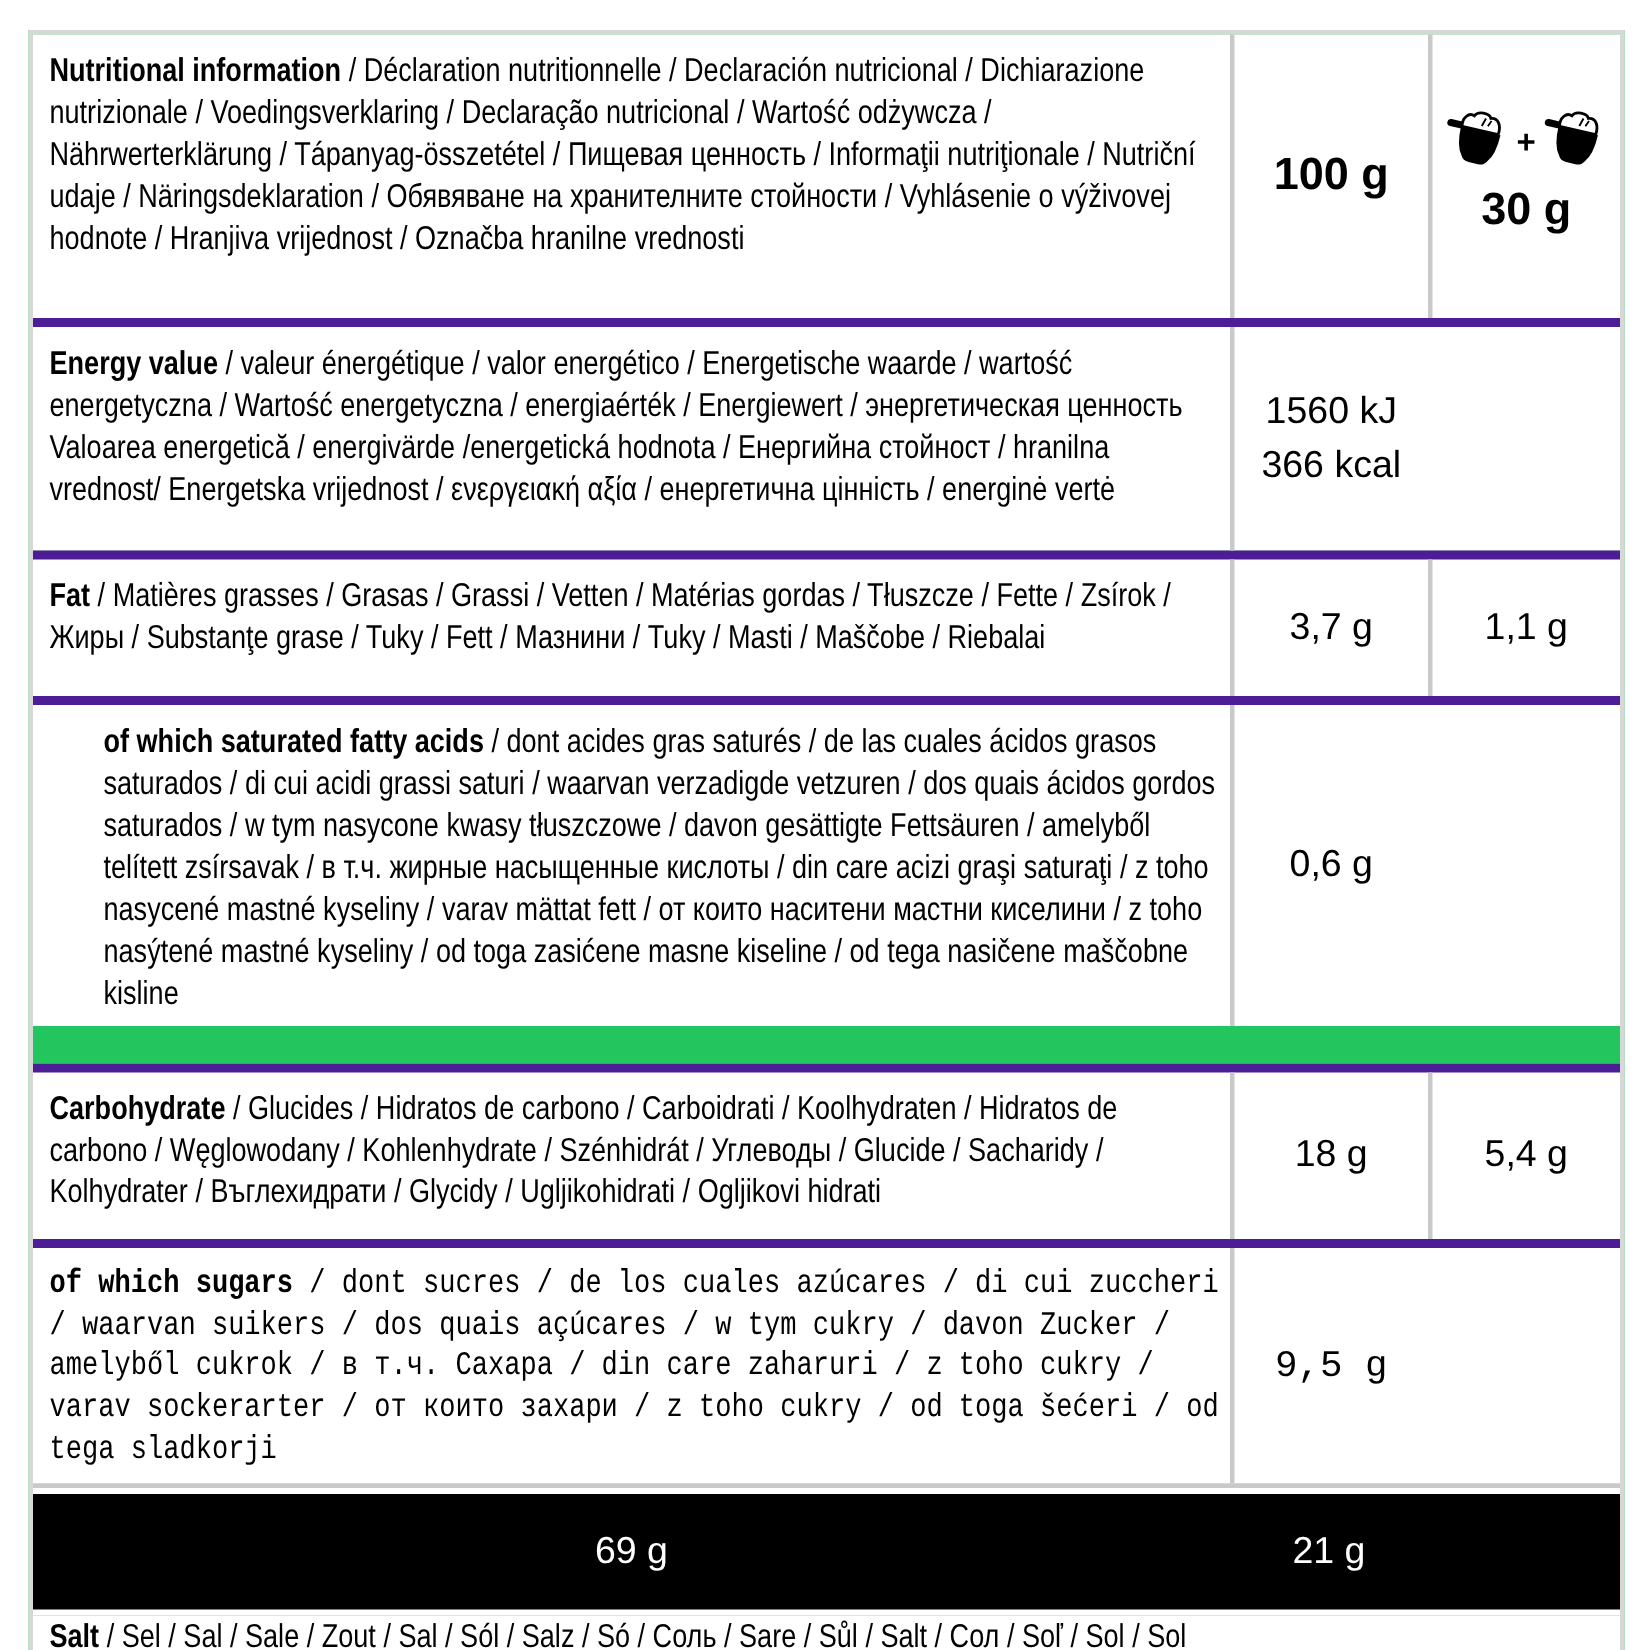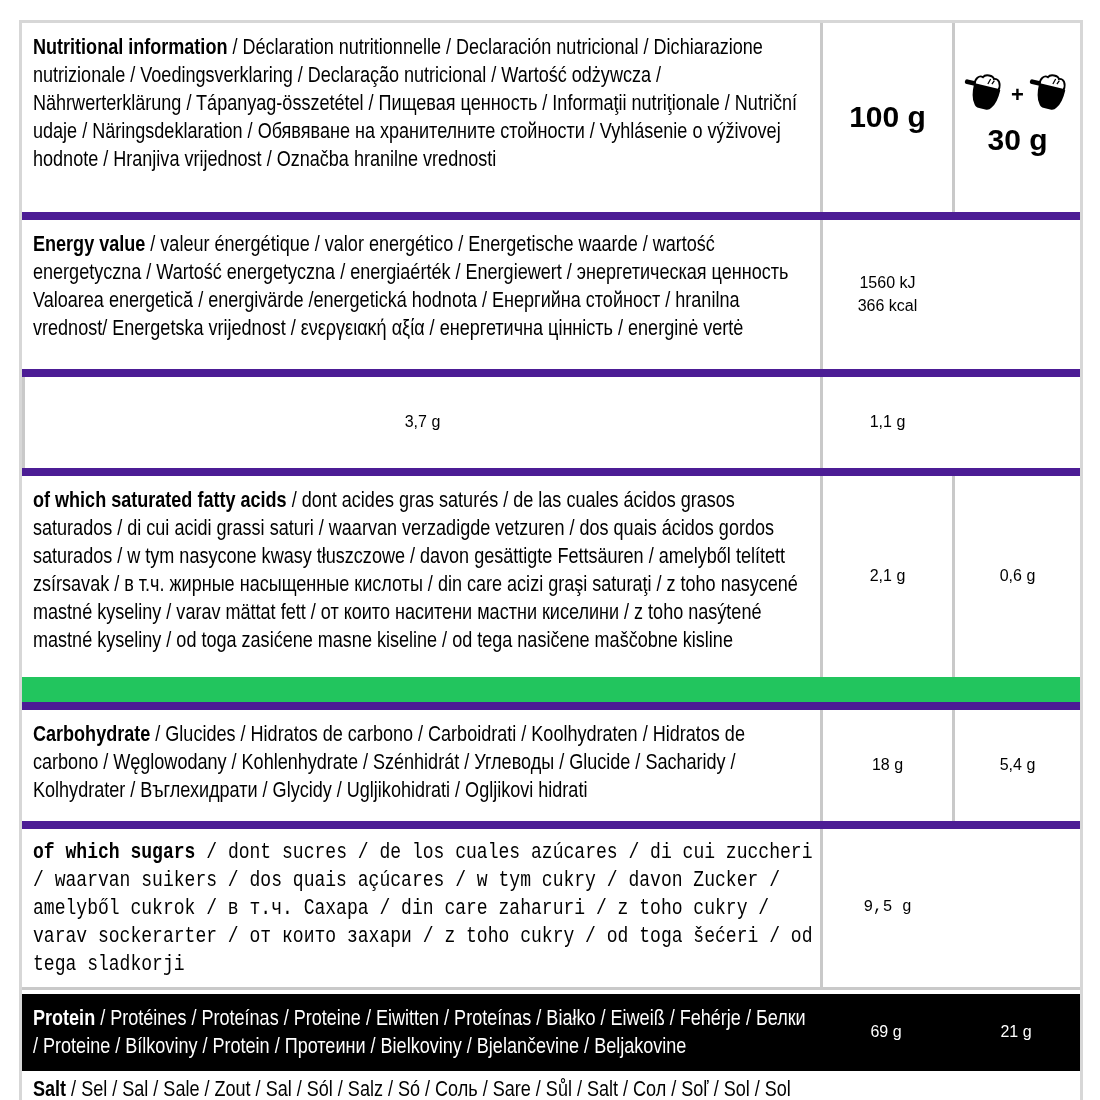--- a/index.html
+++ b/index.html
@@ -15,44 +15,44 @@
     position:absolute; left:19px; top:20px;
     width:1058px;
     border:3px solid #d7d7d7;
     background:#22c55e;
   }
   .row{
     display:grid;
     grid-template-columns:1fr 132px 128px;
     background:#fff;
   }
-  .row + .row{ border-top:8px solid #4c1d95; }
+  .row + .row{ border-top:6px solid #4c1d95; }
   .vcell{
     border-left:3px solid #c9c9c9;
     display:flex; flex-direction:column;
     align-items:center; justify-content:center;
     text-align:center;
-    font-size:16px;
+    font-size:25px;
     white-space:pre-line;
     line-height:1.42;
   }
   .lbl{ padding:10px 6px 8px 11px; overflow:visible; }
   .cond{
     width:122%;
     transform:scaleX(0.82);
     transform-origin:0 0;
     font-size:22px;
     line-height:1.27;
   }
   .b{ font-weight:bold; }
   
   .r-head{ min-height:189px; }
   .r-energy{ min-height:149px; }
   .r-fat{ min-height:91px; }
-  .r-satfat{ min-height:201px; }
+  .r-satfat{ min-height:201px;padding-left:36px; }
   .r-carb{ min-height:111px;margin-top:25px; }
   .r-sugar{ min-height:149px;font-family:Liberation Mono, monospace; }
   .r-salt{ min-height:54px; border-top:none !important; }
   .r-salt .lbl{ display:flex; align-items:flex-start; padding-top:0; padding-bottom:12px; }
   .r-salt .cond{ flex:none; }
   
   .hcell{ font-weight:bold; font-size:30px; white-space:normal; }
   .scoops{ display:flex; align-items:center; gap:3px; margin-bottom:2px; }
   .scoops svg{ display:block; }
   .plus{ font-size:22px; font-weight:bold; line-height:1; }
@@ -118,31 +118,35 @@
       <div class="lbl">
         <div class="cond">
           <span class="b">Energy value</span><span> / valeur énergétique / valor energético / Energetische waarde / wartość energetyczna / Wartość energetyczna / energiaérték / Energiewert / энергетическая ценность Valoarea energetică / energivärde /energetická hodnota / Енергийна стойност / hranilna vrednost/ Energetska vrijednost / ενεργειακή αξία / енергетична цінність / energinė vertė</span>
         </div>
       </div>
       <div class="vcell">1560 kJ
 366 kcal</div>
     </div>
 
     <div class="row r-fat">
+      <div class="lbl">
+        <div class="cond">
+          <span class="b">Fat</span><span> / Matières grasses / Grasas / Grassi / Vetten / Matérias gordas / Tłuszcze / Fette / Zsírok / Жиры / Substanţe grase / Tuky / Fett / Мазнини / Tuky / Masti / Maščobe / Riebalai</span>
+        </div>
+      </div>
       <div class="vcell">3,7 g</div>
       <div class="vcell">1,1 g</div>
     </div>
 
     <div class="row r-satfat">
       <div class="lbl">
         <div class="cond">
           <span class="b">of which saturated fatty acids</span><span> / dont acides gras saturés / de las cuales ácidos grasos saturados / di cui acidi grassi saturi / waarvan verzadigde vetzuren / dos quais ácidos gordos saturados / w tym nasycone kwasy tłuszczowe / davon gesättigte Fettsäuren / amelyből telített zsírsavak / в т.ч. жирные насыщенные кислоты / din care acizi graşi saturaţi / z toho nasycené mastné kyseliny / varav mättat fett / от които наситени мастни киселини / z toho nasýtené mastné kyseliny / od toga zasićene masne kiseline / od tega nasičene maščobne kisline</span>
         </div>
       </div>
-      <div class="vcell">2,1 g</div>
       <div class="vcell">0,6 g</div>
     </div>
 
     <div class="row r-carb">
       <div class="lbl">
         <div class="cond">
           <span class="b">Carbohydrate</span><span> / Glucides / Hidratos de carbono / Carboidrati / Koolhydraten / Hidratos de carbono / Węglowodany / Kohlenhydrate / Szénhidrát / Углеводы / Glucide / Sacharidy / Kolhydrater / Въглехидрати / Glycidy / Ugljikohidrati / Ogljikovi hidrati</span>
         </div>
       </div>
       <div class="vcell">18 g</div>
@@ -153,25 +157,20 @@
       <div class="lbl">
         <div class="cond">
           <span class="b">of which sugars</span><span> / dont sucres / de los cuales azúcares / di cui zuccheri / waarvan suikers / dos quais açúcares / w tym cukry / davon Zucker / amelyből cukrok / в т.ч. Сахара / din care zaharuri / z toho cukry / varav sockerarter / от които захари / z toho cukry / od toga šećeri / od tega sladkorji</span>
         </div>
       </div>
       <div class="vcell">9,5 g</div>
     </div>
 
     <div class="protein-wrap">
       <div class="band">
-        <div class="lbl">
-          <div class="cond">
-            <span class="b">Protein</span><span> / Protéines / Proteínas / Proteine / Eiwitten / Proteínas / Białko / Eiweiß / Fehérje / Белки / Proteine / Bílkoviny / Protein / Протеини / Bielkoviny / Bjelančevine / Beljakovine</span>
-          </div>
-        </div>
         <div class="vcell">69 g</div>
         <div class="vcell">21 g</div>
       </div>
     </div>
 
     <div class="row r-salt">
       <div class="lbl">
         <div class="cond">
           <span class="b">Salt</span><span> / Sel / Sal / Sale / Zout / Sal / Sól / Salz / Só / Соль / Sare / Sůl / Salt / Сол / Soľ / Sol / Sol</span>
         </div>

